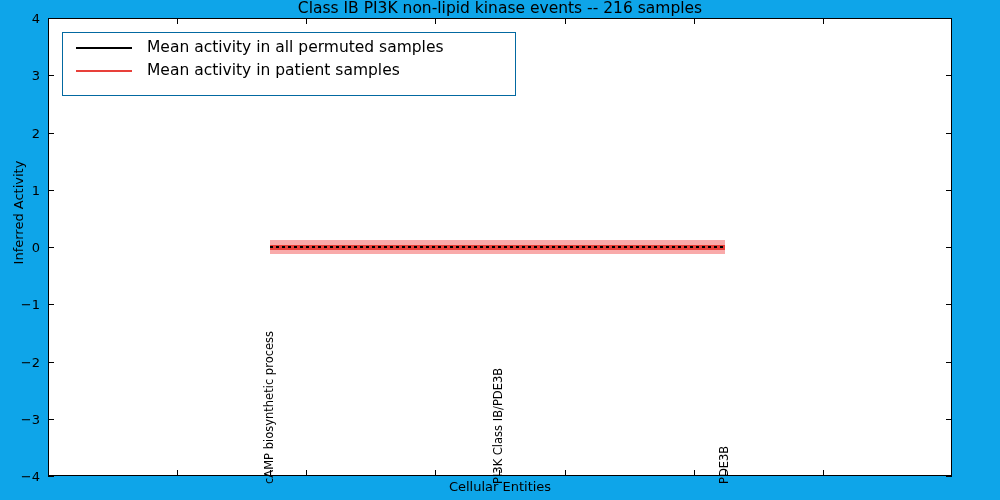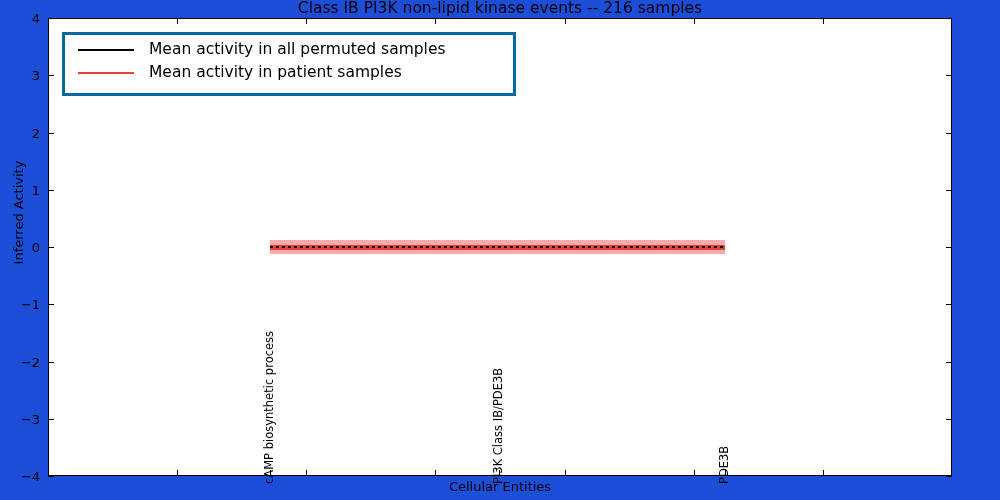--- a/index.html
+++ b/index.html
@@ -13,21 +13,21 @@
     font-family: "DejaVu Sans", sans-serif;
     overflow: hidden;
     position: relative;
   }
 
   #figure {
     position: absolute;
     left: 0; top: 0;
     width: 1000px;
     height: 500px;
-    background: #1d4ed8;
+    background: #0ea5e9;
   }
 
   
   #chart-title {
     position: absolute;
     left: 48px;
     top: -1px;
     width: 904px;
     text-align: center;
     font-size: 15.5px;
@@ -156,21 +156,21 @@
   }
 
   
   #legend {
     position: absolute;
     left: 62px;
     top: 32px;
     width: 454px;
     height: 64px;
     background: #ffffff;
-    border: 3px solid #0369a1;
+    border: 1px solid #0369a1;
     box-sizing: border-box;
   }
   .legend-row {
     position: absolute;
     left: 0;
     height: 28px;
     width: 100%;
   }
   .legend-swatch {
     position: absolute;

